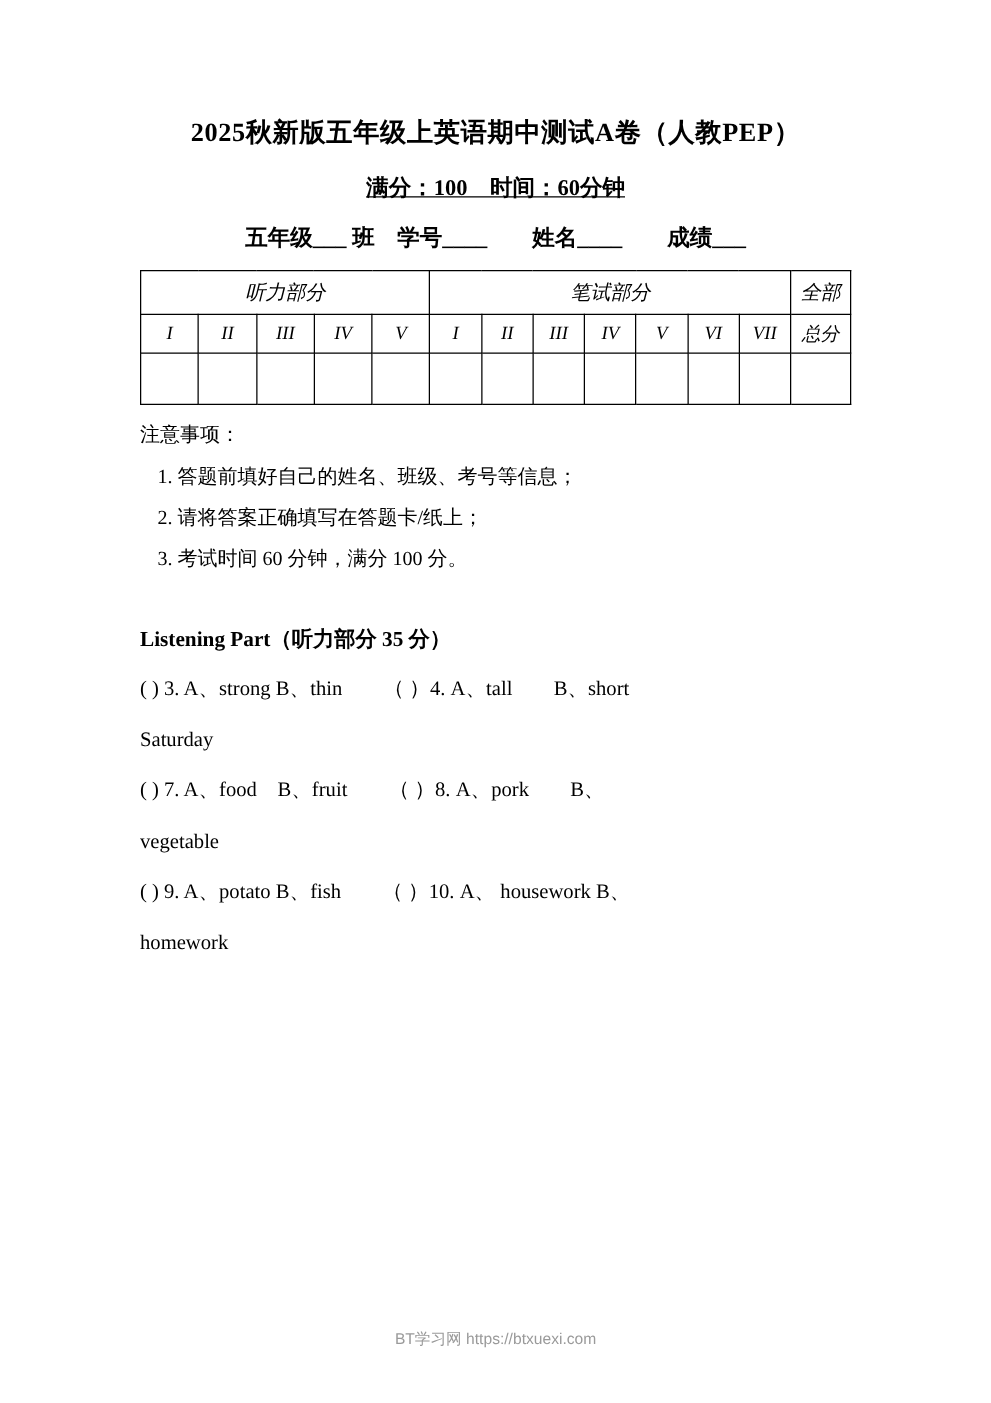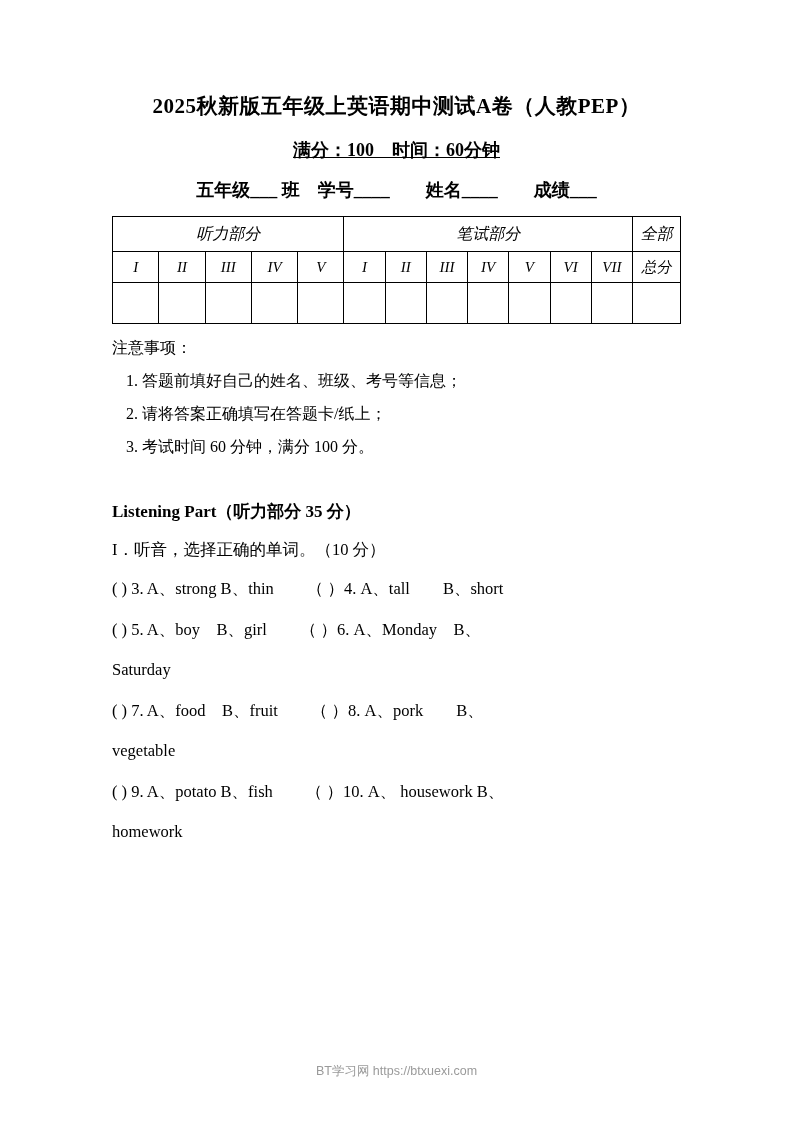--- a/index.html
+++ b/index.html
@@ -166,24 +166,22 @@
   </tbody>
     </table>
 
   <div class="notice-title">注意事项：</div>
   <div class="notice-item">1. 答题前填好自己的姓名、班级、考号等信息；</div>
   <div class="notice-item">2. 请将答案正确填写在答题卡/纸上；</div>
   <div class="notice-item">3. 考试时间 60 分钟，满分 100 分。</div>
 
   <div class="section-title">Listening Part（听力部分 35 分）</div>
 
-  <div class="q-head">I．听音，选择正确的单词。（10 分）</div>
 
   <div class="q-line">( ) 3. A、strong B、thin　　（  ）4. A、tall　　B、short</div>
-  <div class="q-line">( ) 5. A、boy　B、girl　　（  ）6. A、Monday　B、</div>
   <div class="q-line">Saturday</div>
   <div class="q-line">( ) 7. A、food　B、fruit　　（  ）8. A、pork　　B、</div>
   <div class="q-line">vegetable</div>
   <div class="q-line">( ) 9. A、potato B、fish　　（  ）10. A、 housework B、</div>
   <div class="q-line">homework</div>
 
 </div>
 
 <div class="watermark">BT学习网 https://btxuexi.com</div>
 

